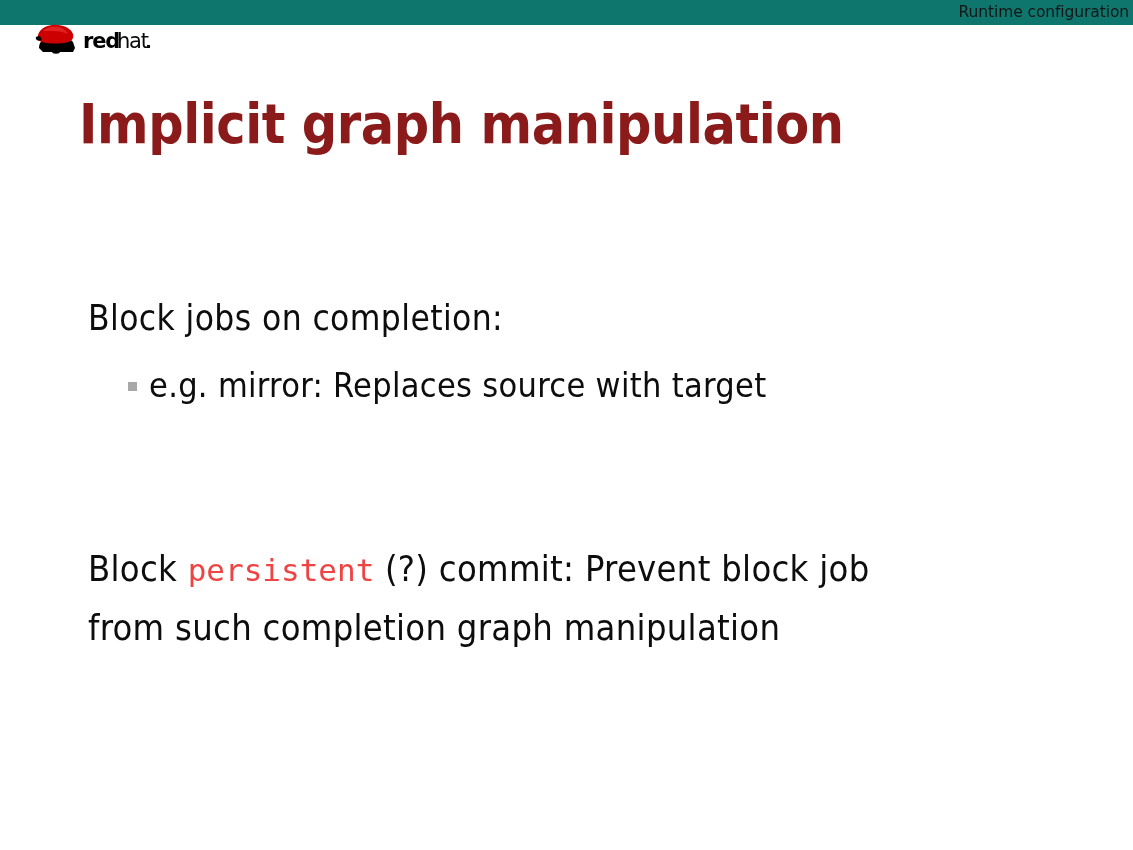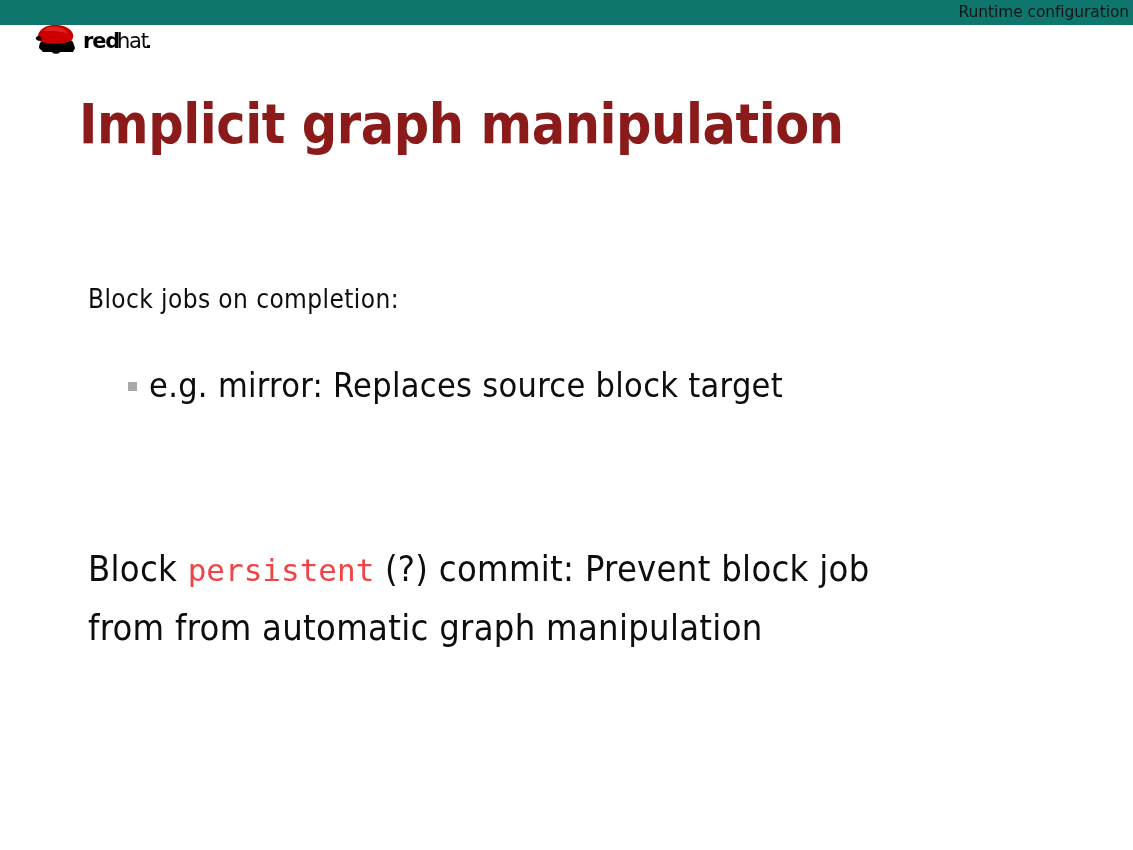--- a/index.html
+++ b/index.html
@@ -75,22 +75,22 @@
     position: absolute;
     font-family: "DejaVu Sans Condensed", "DejaVu Sans", sans-serif;
     font-weight: 300;
     color: #0d0d0d;
     white-space: nowrap;
     font-stretch: condensed;
   }
 
   #lead-line {
     left: 88px;
-    top: 284px;
-    font-size: 26px;
+    top: 298px;
+    font-size: 35px;
     letter-spacing: 0.4px;
   }
 
   .bullet-row {
     position: absolute;
     left: 128px;
     display: flex;
     align-items: baseline;
   }
   #bullet-row-0 { top: 365px; }
@@ -166,22 +166,22 @@
 </div>
 
 <div id="slide-title">Implicit graph manipulation</div>
 
 <div id="slide-body">
 
   <div id="lead-line" class="body-line">Block jobs on completion:</div>
 
   <div id="bullet-row-0" class="bullet-row">
     <span class="bullet-marker"></span>
-    <span class="bullet-text">e.g. mirror: Replaces source block target</span>
+    <span class="bullet-text">e.g. mirror: Replaces source with target</span>
   </div>
 
 
   <div id="para-block">
     <div class="para-line"><span>Block </span><span class="code-term">persistent</span><span> (?) commit: Prevent block job</span></div>
-    <div class="para-line">from from automatic graph manipulation</div>
+    <div class="para-line">from such completion graph manipulation</div>
   </div>
 
 </div>
 
 </body></html>

